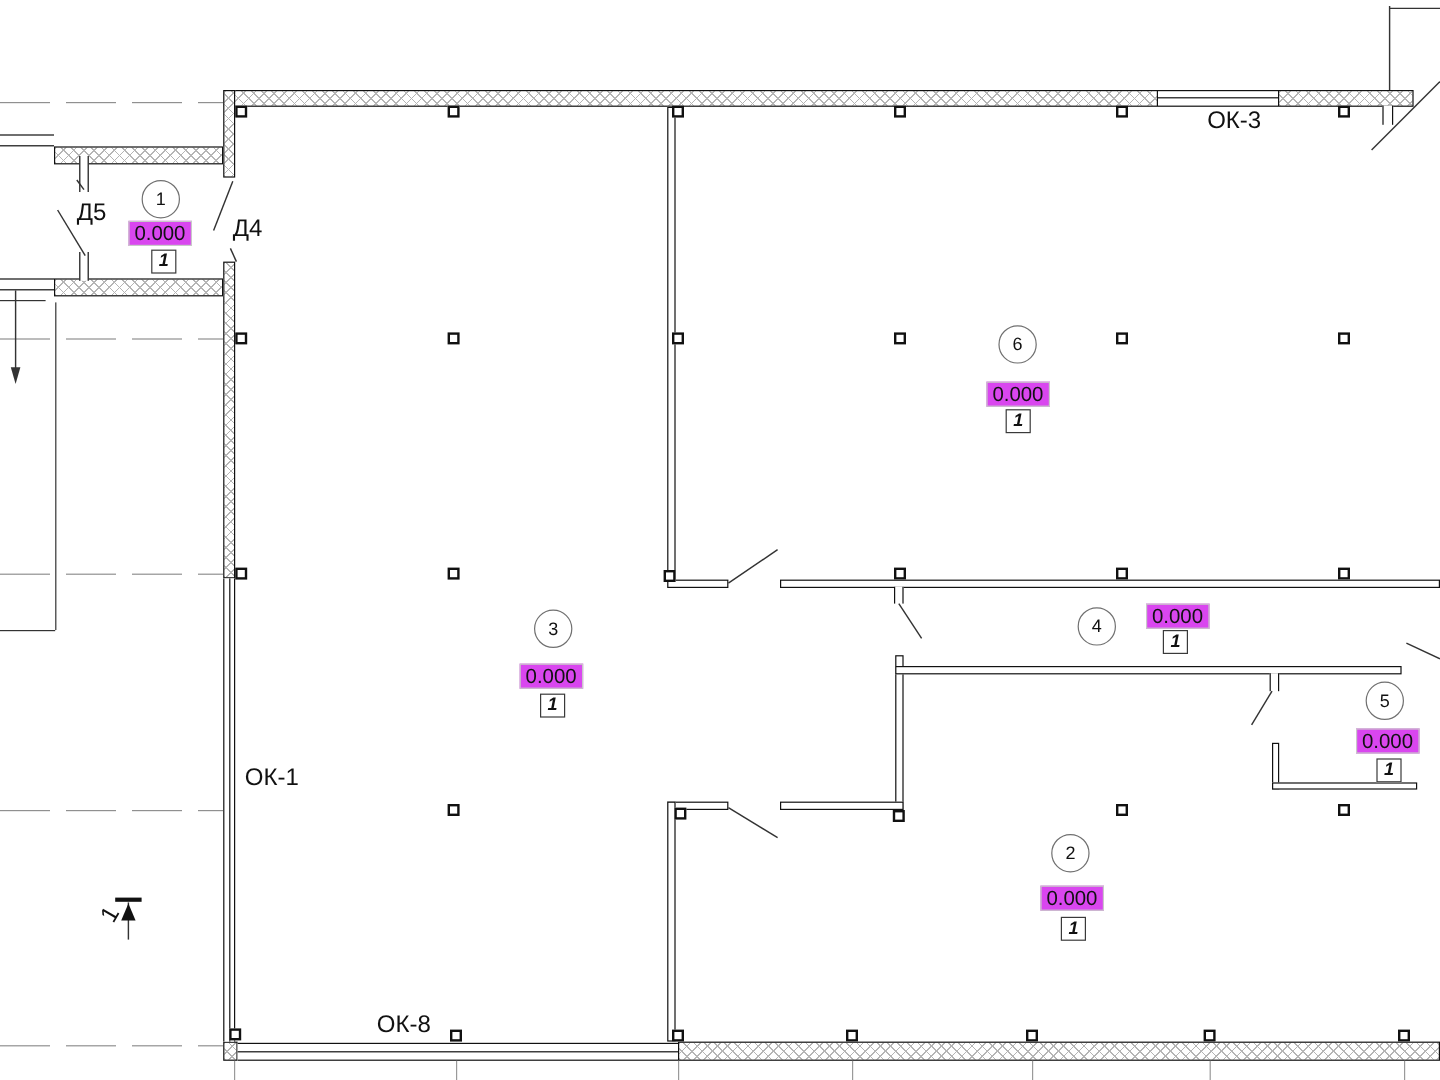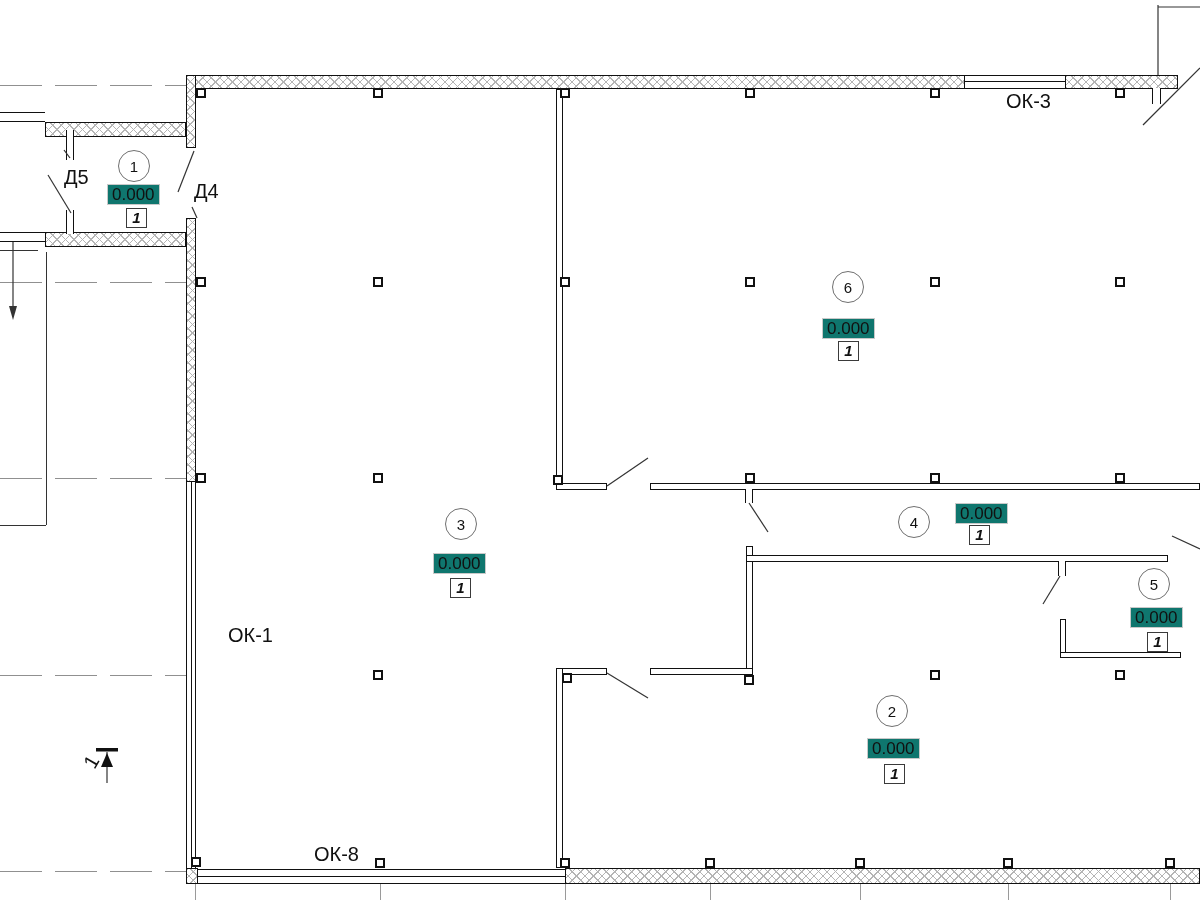--- a/index.html
+++ b/index.html
@@ -19,21 +19,21 @@
   .mid-v{position:absolute;top:0;bottom:0;left:45%;width:1px;background:#111;}
   .jamb{position:absolute;background:#fff;border-left:1.5px solid #111;border-right:1.5px solid #111;}
   .col{position:absolute;width:10px;height:10px;background:#fff;border:2px solid #111;}
   .axis{position:absolute;height:1px;
         background-image:repeating-linear-gradient(90deg,#909090 0 42px,transparent 42px 55px);}
   .stub{position:absolute;width:1px;background:#9a9a9a;}
   .ln{position:absolute;background:#333;}
   .lbl{position:absolute;font-size:20px;white-space:nowrap;}
   .circle{position:absolute;width:32px;height:32px;border:1px solid #707070;border-radius:50%;
           background:#fff;display:flex;align-items:center;justify-content:center;font-size:15px;}
-  .elev{position:absolute;border:1px solid #c9c9c9;background:#0f766e;padding:0 4px;height:21px;
+  .elev{position:absolute;border:1px solid #c9c9c9;background:#d946ef;padding:0 4px;height:21px;
         line-height:20px;font-size:17px;}
   .flr{position:absolute;border:1.5px solid #3a3a3a;background:#fff;width:21px;height:20px;
        line-height:18px;text-align:center;font-style:italic;font-weight:bold;font-size:15px;}
   .title{position:absolute;left:478px;top:10px;font-size:22px;font-style:italic;
          border-bottom:1.2px solid #111;padding:0 2px 4px 2px;}
   svg{position:absolute;left:0;top:0;}
 </style>
 </head>
 <body>
 
@@ -127,21 +127,21 @@
   <div class="stub" style="left:860px;top:884px;height:17px;"></div>
   <div class="stub" style="left:1008px;top:884px;height:17px;"></div>
   <div class="stub" style="left:1170px;top:884px;height:17px;"></div>
 
   <div class="ln" style="left:46px;top:252px;width:1px;height:273px;"></div>
   <div class="ln" style="left:0;top:525px;width:46px;height:1px;"></div>
   <div class="ln" style="left:0;top:250px;width:38px;height:1px;"></div>
 
   <div class="lbl" style="left:64px;top:166px;">Д5</div>
   <div class="lbl" style="left:194px;top:180px;">Д4</div>
-  <div class="lbl" style="left:204px;top:624px;margin-left:24px;">ОК-1</div>
+  <div class="lbl" style="left:204px;top:637px;">ОК-1</div>
   <div class="lbl" style="left:314px;top:843px;">ОК-8</div>
   <div class="lbl" style="left:1006px;top:90px;">ОК-3</div>
 
   <div class="circle" style="left:118px;top:150px;">
       <span>1</span>
     </div>
   <div class="elev" style="left:107px;top:184px;">0.000</div>
   <div class="flr" style="left:126px;top:208px;">1</div>
 
   <div class="circle" style="left:445px;top:508px;">

